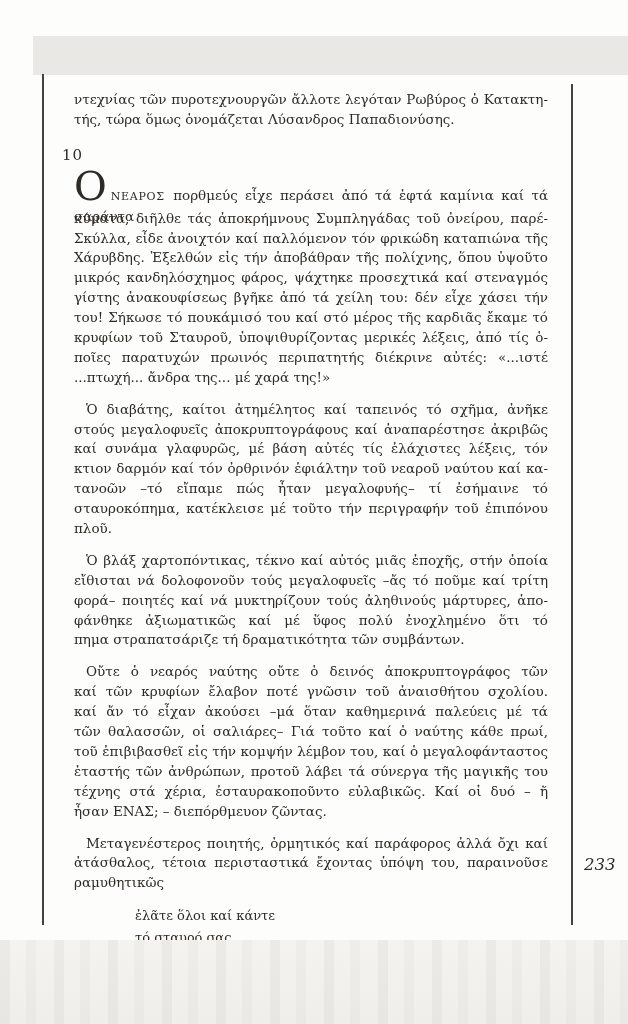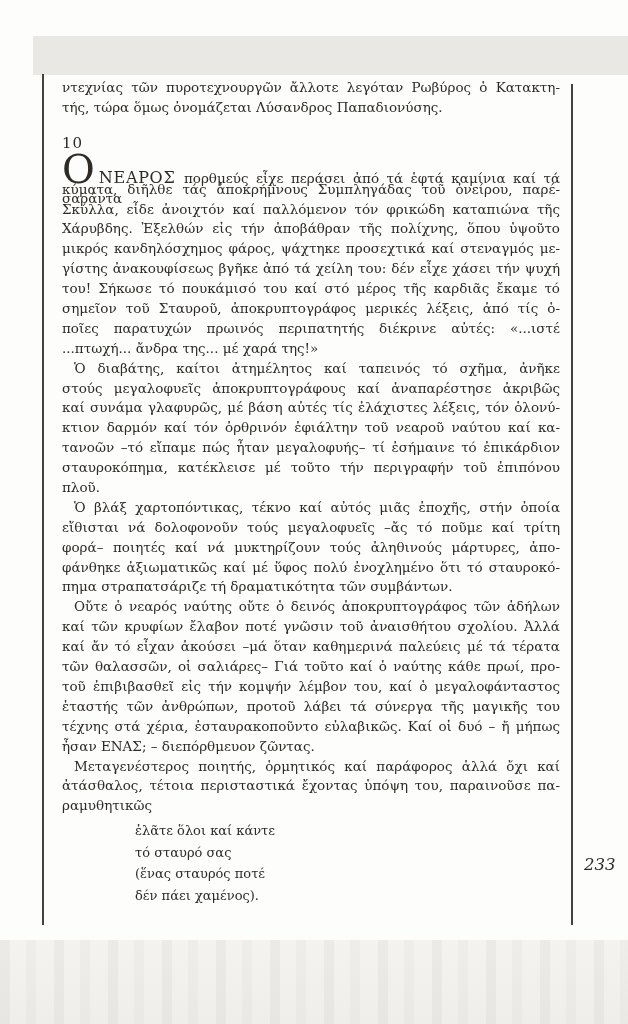--- a/index.html
+++ b/index.html
@@ -13,29 +13,29 @@
   .top-band{position:absolute;left:33px;top:36px;right:0;height:39px;background:var(--band,#e9e8e4);}
   .rule{position:absolute;width:1.5px;background:var(--rule,#45423d);}
   .rule-left{left:42px;top:74px;height:851px;}
   .rule-right{left:571px;top:84px;height:841px;}
   .text-column{position:absolute;left:62px;top:78px;width:498px;font-size:13.5px;}
   .line{
     height:19.9px;line-height:19.9px;overflow:hidden;
     text-align:justify;text-align-last:justify;
   }
   .line.last{text-align:center;text-align-last:left;}
-  .para{margin:0;}
+  .para{margin:12px;}
   .para.indent .line:first-child{text-indent:12px;}
   .heading{
     height:20px;line-height:20px;margin:15px 0 7px 0;
     font-size:15px;letter-spacing:1px;
   }
   .cap-line{overflow:visible;}
   .cap{font-size:40px;line-height:19.9px;}
-  .lead{font-size:16px;letter-spacing:0.7px;margin:0 1px 0 4px;}
+  .lead{font-size:11px;letter-spacing:0.7px;margin:0 1px 0 4px;}
   .poem{margin:4px 0 0 73px;font-size:13px;}
   .poem-line{height:21.5px;line-height:21.5px;text-align:left;text-align-last:left;overflow:hidden;}
   .page-number{position:absolute;left:584px;top:855px;font-size:16.5px;font-style:italic;}
   .bottom-texture{
     position:absolute;left:0;top:940px;width:628px;height:84px;
     background:
       repeating-linear-gradient(90deg, rgba(104,98,88,0.06) 0 10px, rgba(104,98,88,0) 10px 26px, rgba(104,98,88,0.04) 26px 36px, rgba(104,98,88,0) 36px 54px),
       linear-gradient(#f4f3f0,#efeeea);
   }
 </style>
@@ -64,21 +64,21 @@
       </div>
     </div>
     <div class="para">
 
     <div class="line">κύματα, διῆλθε τάς ἀποκρήμνους Συμπληγάδας τοῦ ὀνείρου, παρέ-</div>
         <div class="line">Σκύλλα, εἶδε ἀνοιχτόν καί παλλόμενον τόν φρικώδη καταπιώνα τῆς</div>
         <div class="line">Χάρυβδης. Ἐξελθών εἰς τήν ἀποβάθραν τῆς πολίχνης, ὅπου ὑψοῦτο</div>
         <div class="line">μικρός κανδηλόσχημος φάρος, ψάχτηκε προσεχτικά καί στεναγμός με-</div>
         <div class="line">γίστης ἀνακουφίσεως βγῆκε ἀπό τά χείλη του: δέν εἶχε χάσει τήν ψυχή</div>
         <div class="line">του! Σήκωσε τό πουκάμισό του καί στό μέρος τῆς καρδιᾶς ἔκαμε τό</div>
-        <div class="line">σημεῖον τοῦ Σταυροῦ, ἀποκρυπτογράφος μερικές λέξεις, ἀπό τίς ὁ-</div>
+        <div class="line">κρυφίων τοῦ Σταυροῦ, ὑποψιθυρίζοντας μερικές λέξεις, ἀπό τίς ὁ-</div>
         <div class="line">ποῖες παρατυχών πρωινός περιπατητής διέκρινε αὐτές: «...ιστέ</div>
         <div class="line last">...πτωχή... ἄνδρα της... μέ χαρά της!»</div>
       </div>
 
     <div class="para indent">
 
     <div class="line">Ὁ διαβάτης, καίτοι ἀτημέλητος καί ταπεινός τό σχῆμα, ἀνῆκε</div>
         <div class="line">στούς μεγαλοφυεῖς ἀποκρυπτογράφους καί ἀναπαρέστησε ἀκριβῶς</div>
         <div class="line">καί συνάμα γλαφυρῶς, μέ βάση αὐτές τίς ἐλάχιστες λέξεις, τόν ὁλονύ-</div>
         <div class="line">κτιον δαρμόν καί τόν ὀρθρινόν ἐφιάλτην τοῦ νεαροῦ ναύτου καί κα-</div>

